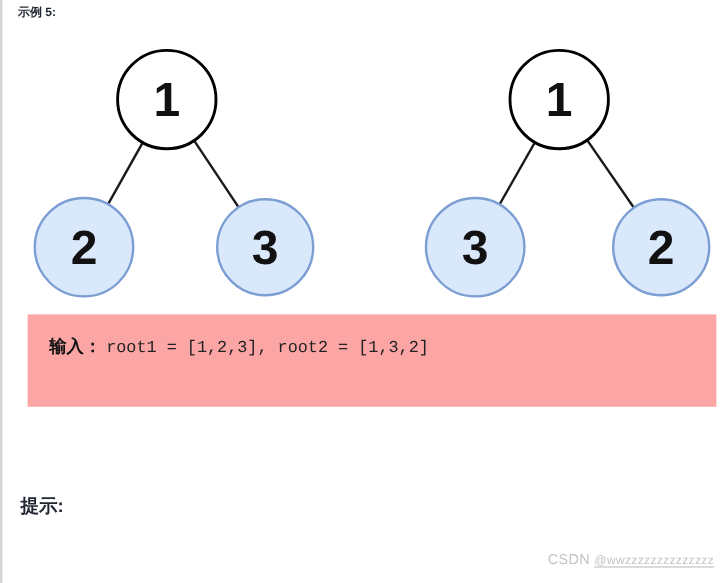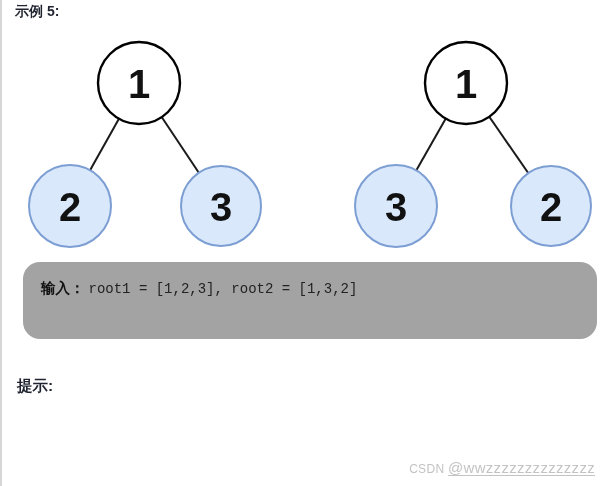--- a/index.html
+++ b/index.html
@@ -8,44 +8,44 @@
     width:601px;height:486px;
     background:#ffffff;
     border-left:2px solid #d6d6d6;
     box-sizing:border-box;
     overflow:hidden;
     font-family:"Liberation Sans","DejaVu Sans",sans-serif;
     color:#2b2b2b;
   }
   .page-title{
     position:absolute;left:13px;top:3px;
-    font-size:14px;font-weight:bold;color:#1f2430;
+    font-size:10px;font-weight:bold;color:#1f2430;
   }
   .trees{position:absolute;left:0;top:0;}
   .code-block{
     position:absolute;left:21px;top:262px;
     width:574px;height:77px;box-sizing:border-box;
-    background:#a3a3a3;border-radius:17px;
+    background:#fca5a5;border-radius:0;
     padding:13px 18px;
   }
   .code-line{
     font-size:14px;line-height:26px;white-space:pre;color:#1f1f1f;
   }
   .io-label{
     font-weight:bold;
     font-size:14.5px;
     color:#111111;
     margin-right:4px;
   }
   .mono{
     font-family:"Liberation Mono","DejaVu Sans Mono",monospace;
     font-size:14px;color:#222222;
   }
   .notes-heading{
-    position:absolute;left:15px;top:376px;
+    position:absolute;left:15px;top:412px;
     font-size:15.5px;font-weight:bold;color:#1f2430;
   }
   .notes-list{
     position:absolute;left:38px;top:424px;
     margin:0;padding:0 0 0 18px;
     font-size:15px;color:#262626;
   }
   .notes-list li{
     margin:0 0 7px 0;line-height:21px;
   }
@@ -53,21 +53,21 @@
     font-family:"Liberation Mono","DejaVu Sans Mono",monospace;
     font-size:13px;color:#5f646b;
     background:#efeff1;border-radius:3px;
     padding:1px 5px;margin:0 3px;
   }
   .watermark{
     position:absolute;right:6px;top:459px;
     font-size:12px;color:#c3c3c3;letter-spacing:0.3px;
   }
   .wm-user{
-    font-size:15px;
+    font-size:10px;
     text-decoration:underline;
     text-underline-offset:2px;
   }
 </style>
 </head>
 <body>
 
 <div class="page">
 
   <div class="page-title">示例 5:</div>

